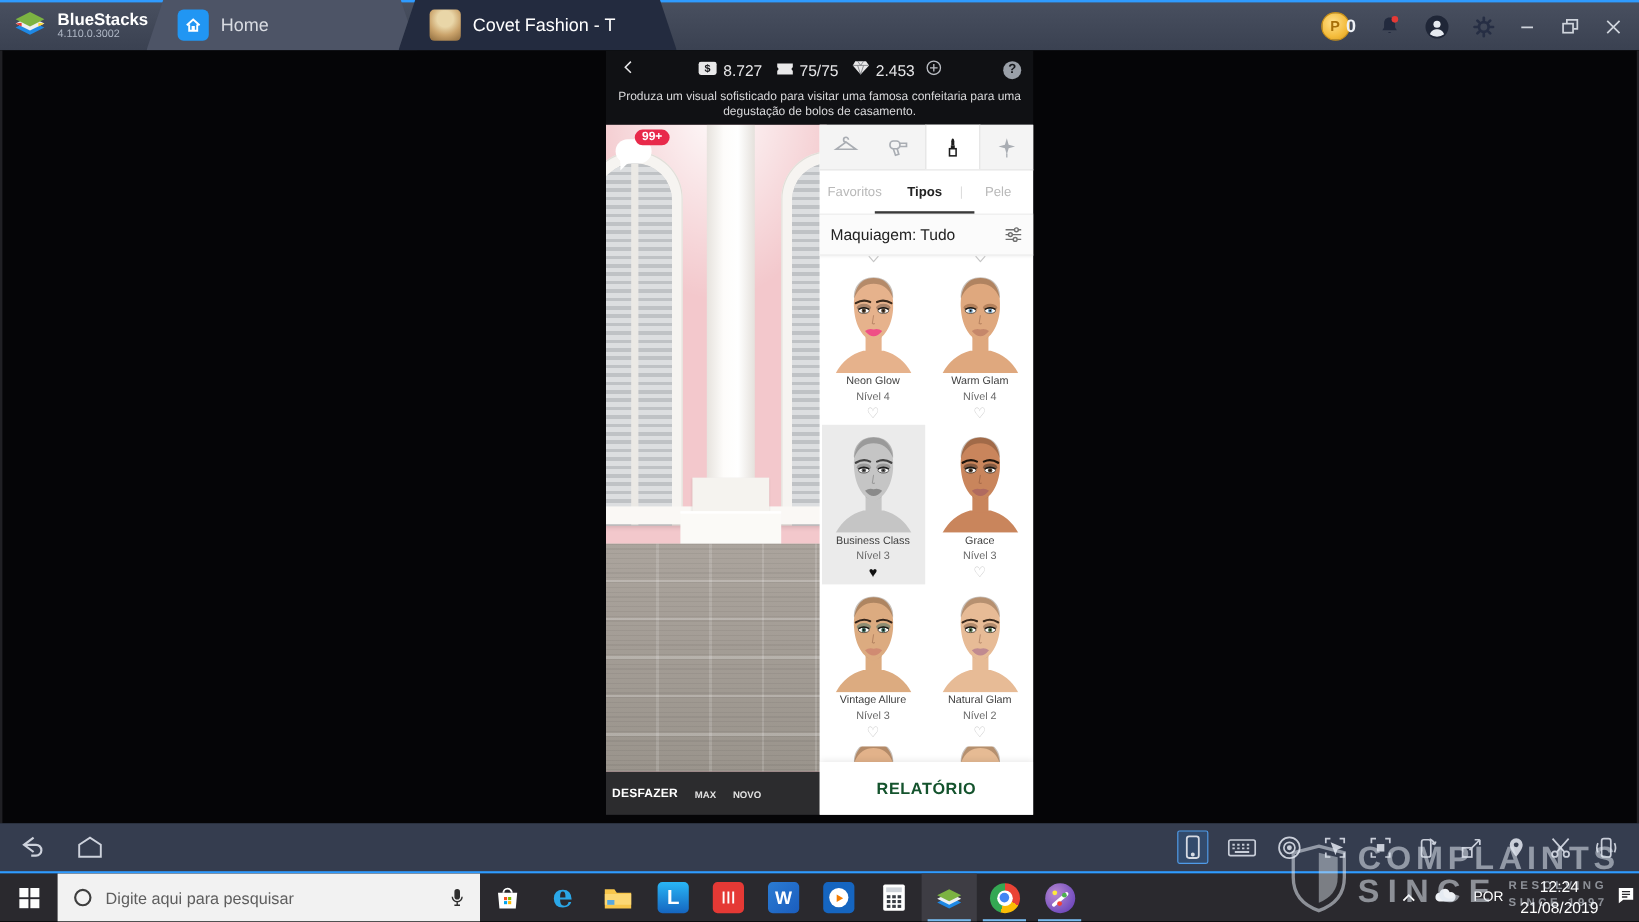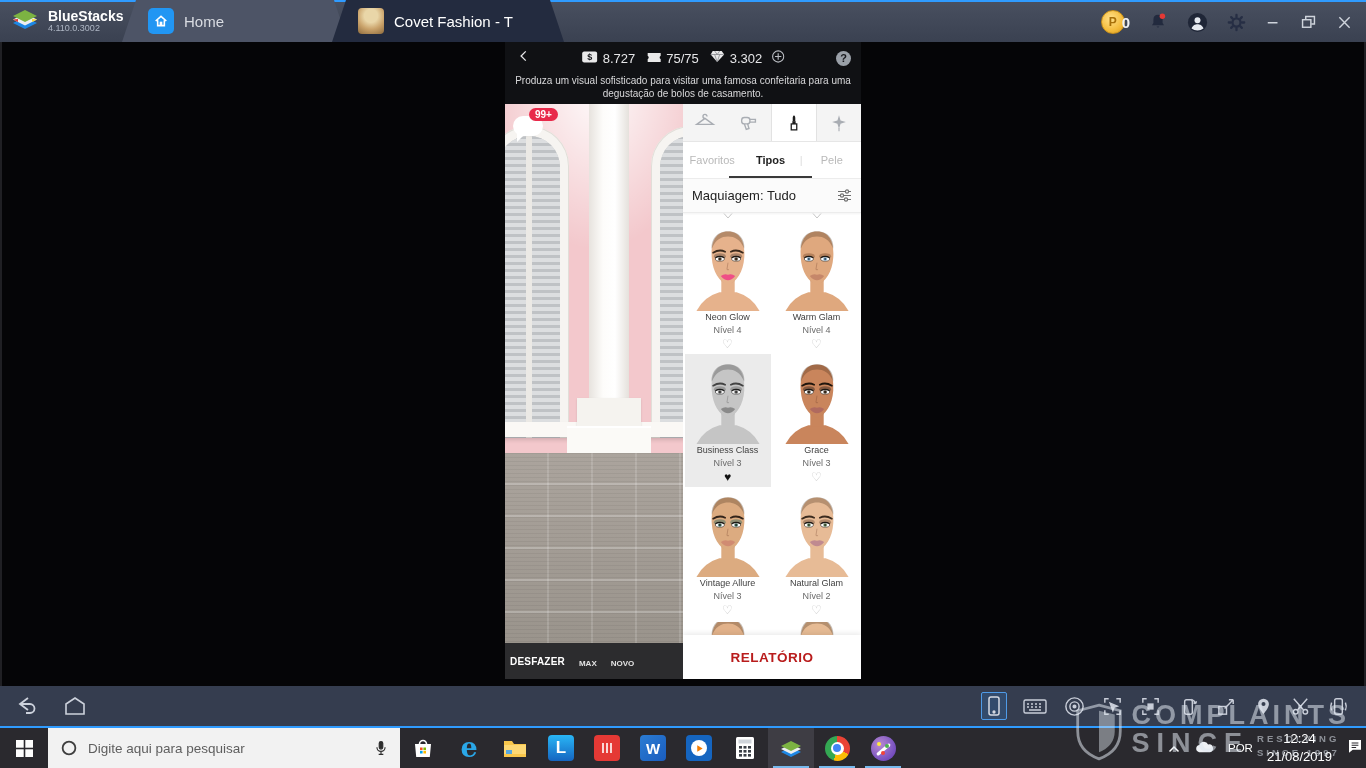--- a/index.html
+++ b/index.html
@@ -97,21 +97,21 @@
   .item.selected{background:#ebebeb;}
   .item .face{width:78px;height:88px;margin:0 auto;overflow:hidden;}
   .item .face.gray{filter:grayscale(1) contrast(.95);}
   .iname{font-size:9px;color:#3e3e3e;margin-top:1px;}
   .ilevel{font-size:9px;color:#6a6a6a;margin-top:3px;}
   .iheart{font-size:12px;color:#c9c9c9;margin-top:3px;line-height:12px;}
   .iheart.fav{color:#111;}
   .item.partial{height:26px;overflow:hidden;padding-bottom:0;}
   .item.partial .face svg{margin-top:-12px;}
   .reportbar{position:absolute;left:0;right:0;bottom:0;height:44px;background:#fff;display:flex;align-items:center;justify-content:center;
-    box-shadow:0 -2px 5px rgba(0,0,0,.08);font-size:13.5px;font-weight:bold;color:#b91c1c;letter-spacing:.5px;}
+    box-shadow:0 -2px 5px rgba(0,0,0,.08);font-size:13.5px;font-weight:bold;color:#14532d;letter-spacing:.5px;}
 
   
   #toolbar{position:absolute;left:0;top:686px;width:1366px;height:42px;background:#353d4f;}
   #toolbar .botline{position:absolute;left:0;bottom:0;right:0;height:2px;background:var(--accent,#2f9bff);}
   .tl-left{position:absolute;left:14px;top:0;height:40px;display:flex;align-items:center;gap:22px;}
   .tl-right{position:absolute;right:16px;top:0;height:40px;display:flex;align-items:center;gap:15px;}
   .ticon{display:flex;align-items:center;justify-content:center;}
   .ticon.hl{border:1px solid #4f9be8;background:rgba(47,110,175,.30);padding:2px 4px;border-radius:2px;}
 
   
@@ -249,21 +249,21 @@
                 <path d="M1 1 h13 v3 a1.6 1.6 0 0 0 0 3 v3 H1 v-3 a1.6 1.6 0 0 0 0-3 Z" fill="#e9e9ea"></path>
               </svg>
           </span>
           <span>75/75</span>
           <span style="margin-left:6px;">
             <svg width="15" height="13" viewBox="0 0 15 13">
                 <path d="M3 1 h9 l2.5 3.5 L7.5 12 L1 4.5 Z" fill="#e9e9ea"></path>
                 <path d="M1 4.5h13M5 1l2.5 3.5L10 1M7.5 12 5 4.5M7.5 12 10 4.5" stroke="#7b7d82" stroke-width="0.7" fill="none"></path>
               </svg>
           </span>
-          <span>3.302</span>
+          <span>2.453</span>
           <span style="margin-left:4px;">
             <svg width="13" height="13" viewBox="0 0 14 14">
                 <circle cx="7" cy="7" r="6" fill="none" stroke="#b9bcc2" stroke-width="1.2"></circle>
                 <path d="M7 3.6v6.8M3.6 7h6.8" stroke="#b9bcc2" stroke-width="1.2"></path>
               </svg>
           </span>
         </span>
         <span class="ghelp">?</span>
       </div>
 

